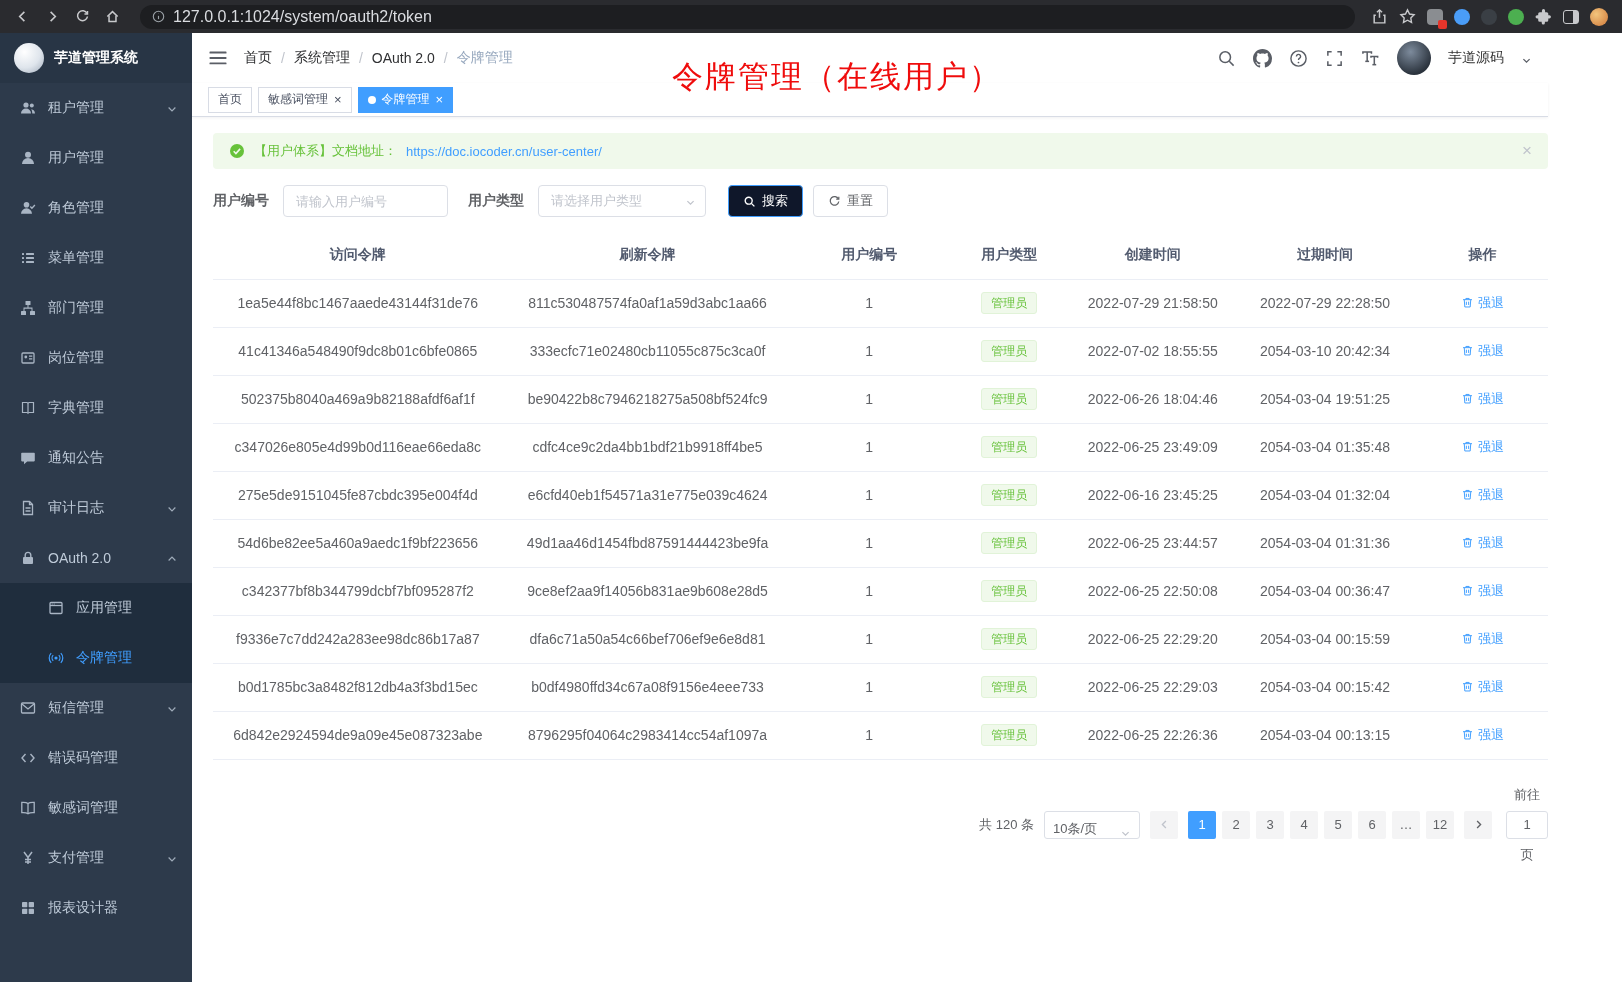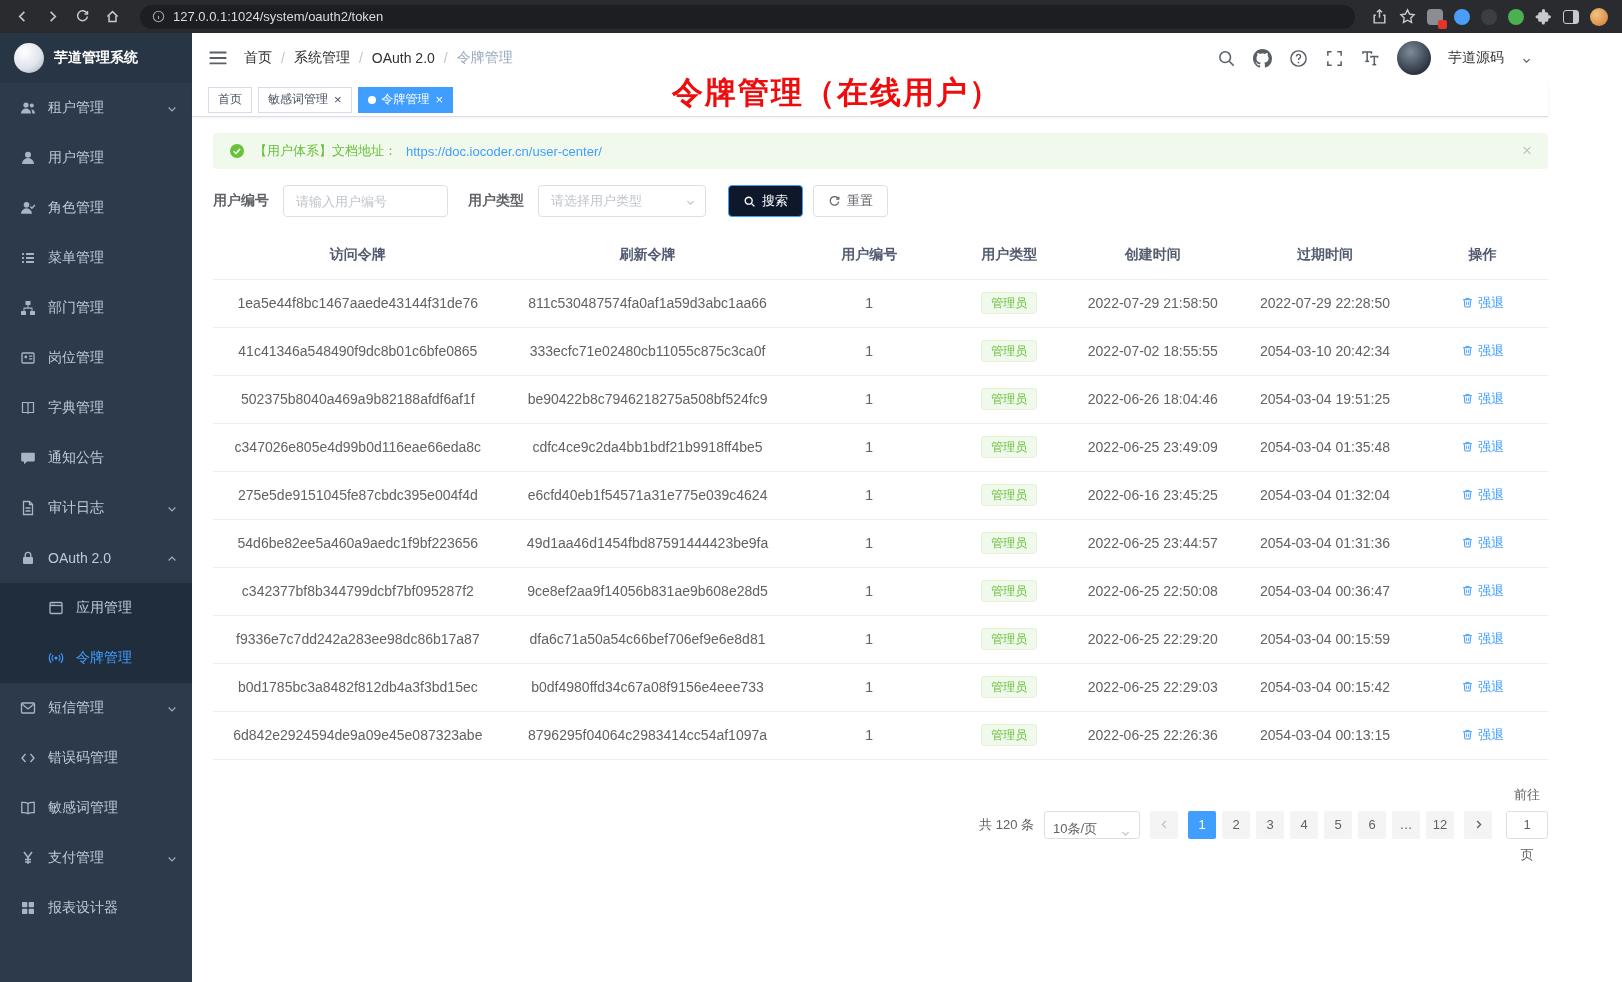--- a/index.html
+++ b/index.html
@@ -6,21 +6,21 @@
   html,body{width:1622px;height:982px;overflow:hidden;}
   body{font-family:"Liberation Sans","DejaVu Sans",sans-serif;background:#fff;font-size:14px;}
   button{font:inherit;background:none;border:none;cursor:pointer;}
   .icon{display:inline-flex;width:16px;height:16px;flex-shrink:0;}
   .icon svg{width:100%;height:100%;display:block;}
 
   
   .browser-bar{height:33px;background:#2a2b2f;display:flex;align-items:center;padding:0 10px;gap:6px;color:#c8c9cc;}
   .nav-btn{width:24px;height:24px;border-radius:50%;display:flex;align-items:center;justify-content:center;color:#c8c9cc;}
   .nav-btn svg{width:15px;height:15px;}
-  .urlbar{flex:1;height:24px;background:#1d1e21;border-radius:12px;margin:0 10px;display:flex;align-items:center;padding:0 12px;gap:8px;color:#dadce0;font-size:13px;}
+  .urlbar{flex:1;height:24px;background:#1d1e21;border-radius:12px;margin:0 10px;display:flex;align-items:center;padding:0 12px;gap:8px;color:#dadce0;font-size:16px;}
   .urlbar .icon{width:13px;height:13px;color:#9aa0a6;}
   .b-right{display:flex;align-items:center;gap:11px;padding-right:4px;}
   .b-right .icon{width:17px;height:17px;color:#c8c9cc;}
   .ext-dot{width:16px;height:16px;border-radius:50%;flex-shrink:0;}
   .ext-badged{position:relative;width:16px;height:16px;border-radius:4px;background:#8a8d91;}
   .ext-badged .badge{position:absolute;right:-4px;bottom:-4px;width:9px;height:9px;border-radius:2px;background:#e4352b;}
   .panel-icon{width:16px;height:14px;border:1.6px solid #c8c9cc;border-radius:3px;position:relative;}
   .panel-icon::after{content:"";position:absolute;top:0;right:0;width:5px;height:100%;background:#c8c9cc;}
   .b-avatar{width:18px;height:18px;border-radius:50%;background:radial-gradient(circle at 35% 35%,#f3c57d,#d98f4e 70%);}
 
@@ -61,21 +61,21 @@
 
   
   .tabs{height:34px;display:flex;align-items:center;gap:6px;padding:0 16px;border-bottom:1px solid #d8dce5;box-shadow:0 1px 3px rgba(0,21,41,.06);flex-shrink:0;}
   .tab{height:26px;display:inline-flex;align-items:center;gap:6px;padding:0 9px;border:1px solid #d8dce5;background:#fff;color:#495060;font-size:12px;cursor:pointer;}
   .tab.active{background:#409eff;border-color:#409eff;color:#fff;}
   .tab .dot{width:8px;height:8px;border-radius:50%;background:#fff;}
   .tab .close{font-size:13px;line-height:1;}
 
   
   .content{padding:16px 0 0 21px;flex:1;overflow:hidden;position:relative;}
-  .annotation{position:absolute;left:480px;top:39px;font-size:31px;font-weight:bold;color:#ef0c0c;z-index:20;letter-spacing:2px;white-space:nowrap;}
+  .annotation{position:absolute;left:480px;top:23px;font-size:31px;font-weight:normal;color:#ef0c0c;z-index:20;letter-spacing:2px;white-space:nowrap;}
 
   .alert{width:1335px;background:#f0f9eb;border-radius:4px;display:flex;align-items:center;padding:0 16px;height:36px;gap:9px;font-size:13px;color:#67c23a;margin-bottom:16px;}
   .alert .check{width:16px;height:16px;}
   .alert .link{color:#409eff;text-decoration:none;}
   .alert .close{margin-left:auto;color:#c0c4cc;font-size:17px;cursor:pointer;}
 
   .filters{display:flex;align-items:center;margin-bottom:14px;font-size:14px;color:#606266;}
   .f-label{font-weight:bold;margin-right:14px;white-space:nowrap;}
   .f-input{width:165px;height:32px;border:1px solid #dcdfe6;border-radius:4px;padding:0 12px;font-size:13px;color:#606266;outline:none;margin-right:20px;}
   .f-input::placeholder{color:#c0c4cc;}

